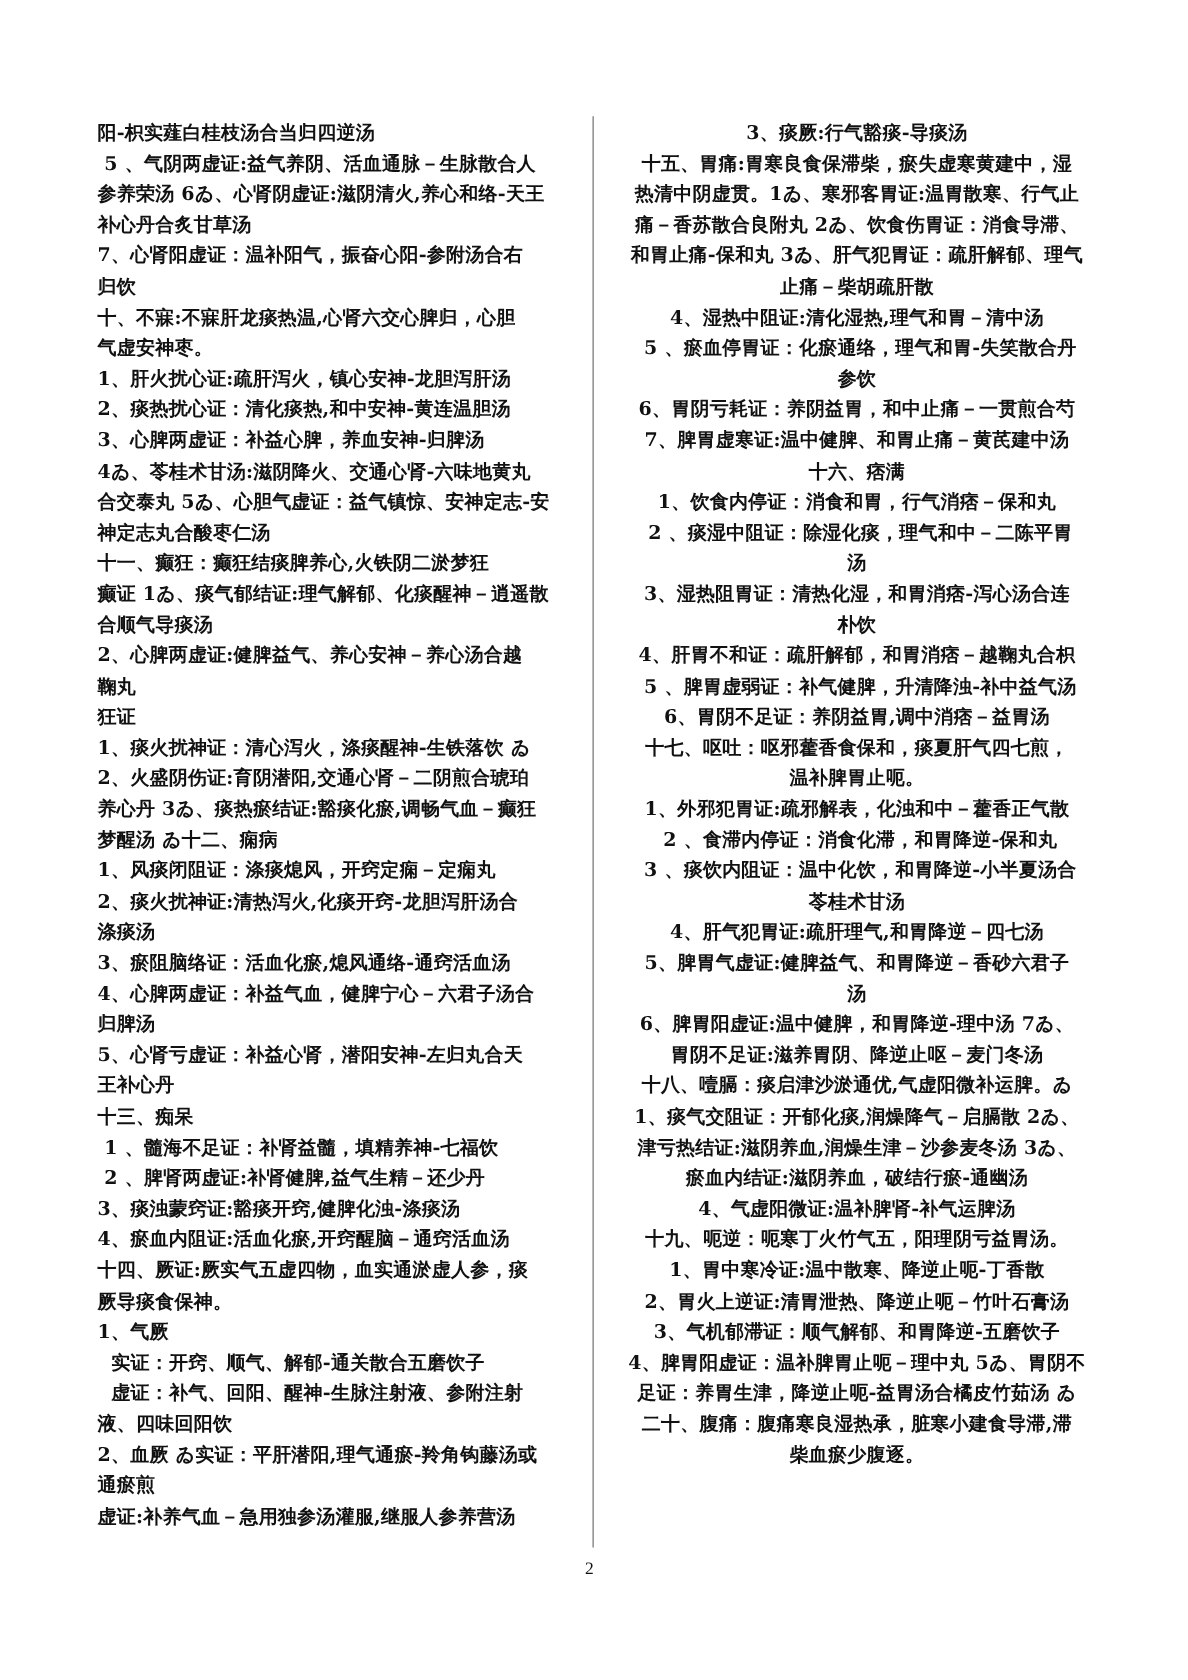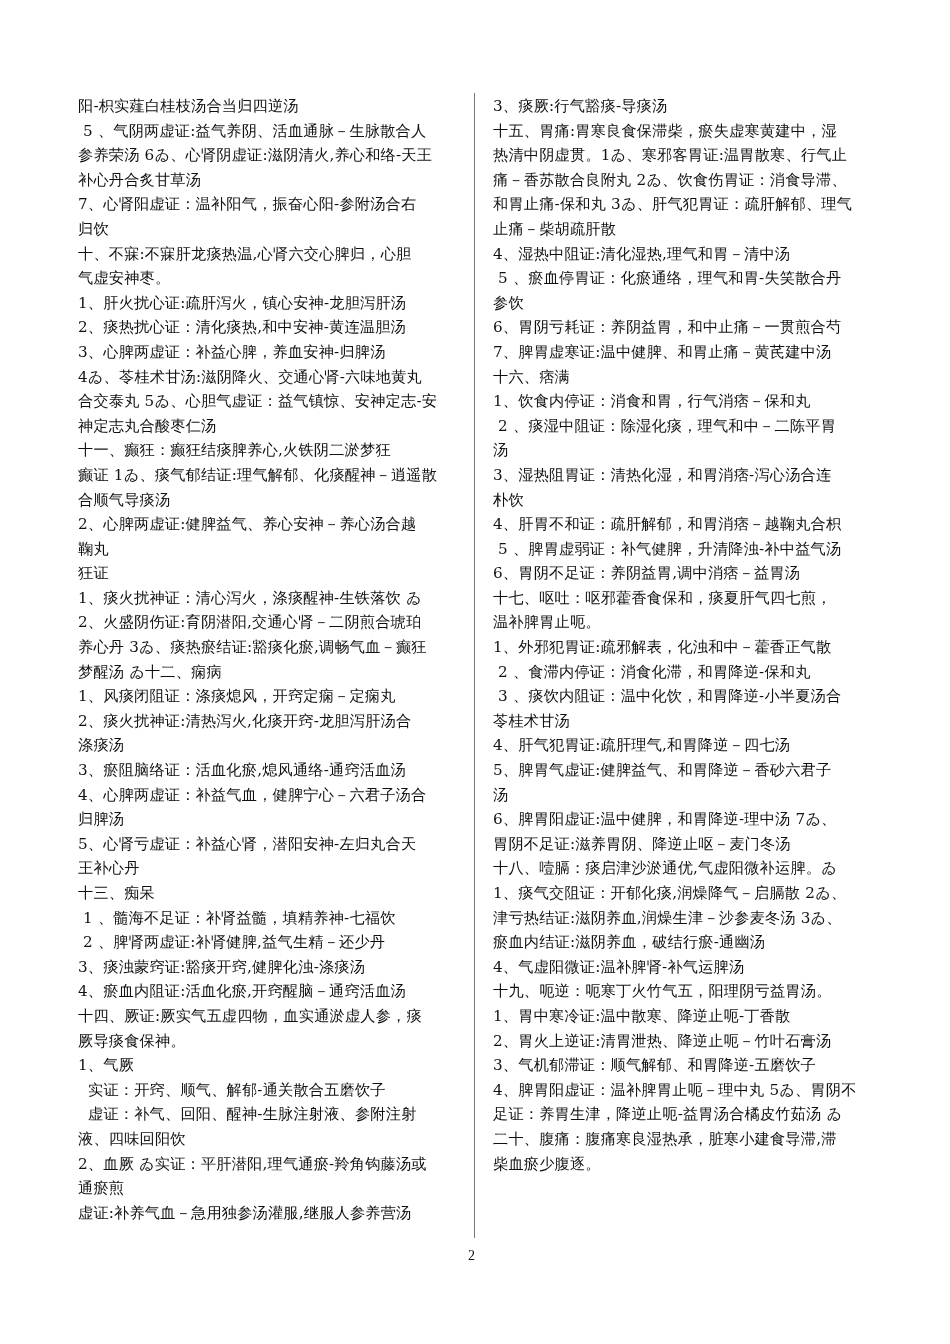--- a/index.html
+++ b/index.html
@@ -1,21 +1,21 @@
 <!DOCTYPE html>
 <html><head>
 <meta charset="utf-8">
 <style>
   html, body { margin: 0; padding: 0; background: #ffffff; }
   body { width: 950px; height: 1344px; position: relative; overflow: hidden;
          font-family: "DejaVu Serif", "Liberation Serif", serif; color: #111; }
   .page { position: absolute; left: 0; top: 0; width: 950px; height: 1344px; }
-  .col { position: absolute; top: 94px; width: 385px; font-size: 15.2px; line-height: 24.6px; letter-spacing: 0.2px; }
+  .col { position: absolute; top: 94px; width: 385px; font-size: 15.2px; line-height: 24.6px; letter-spacing: 0.2px; font-weight: bold; }
   .col-left { left: 78px; }
-  .col-right { left: 493px; }
+  .col-right { left: 493px; text-align: center; }
   .line { white-space: pre; overflow: visible; }
   .divider { position: absolute; left: 474px; top: 93px; width: 1px; height: 1145px; background: #777; }
   .page-number { position: absolute; left: 468px; top: 1248px; font-size: 14px; font-family: "Liberation Serif", serif; }
 </style>
 </head>
 <body>
 
 <div class="page">
   <div class="col col-left" id="left-col">
       <div class="line">阳-枳实薤白桂枝汤合当归四逆汤</div>

